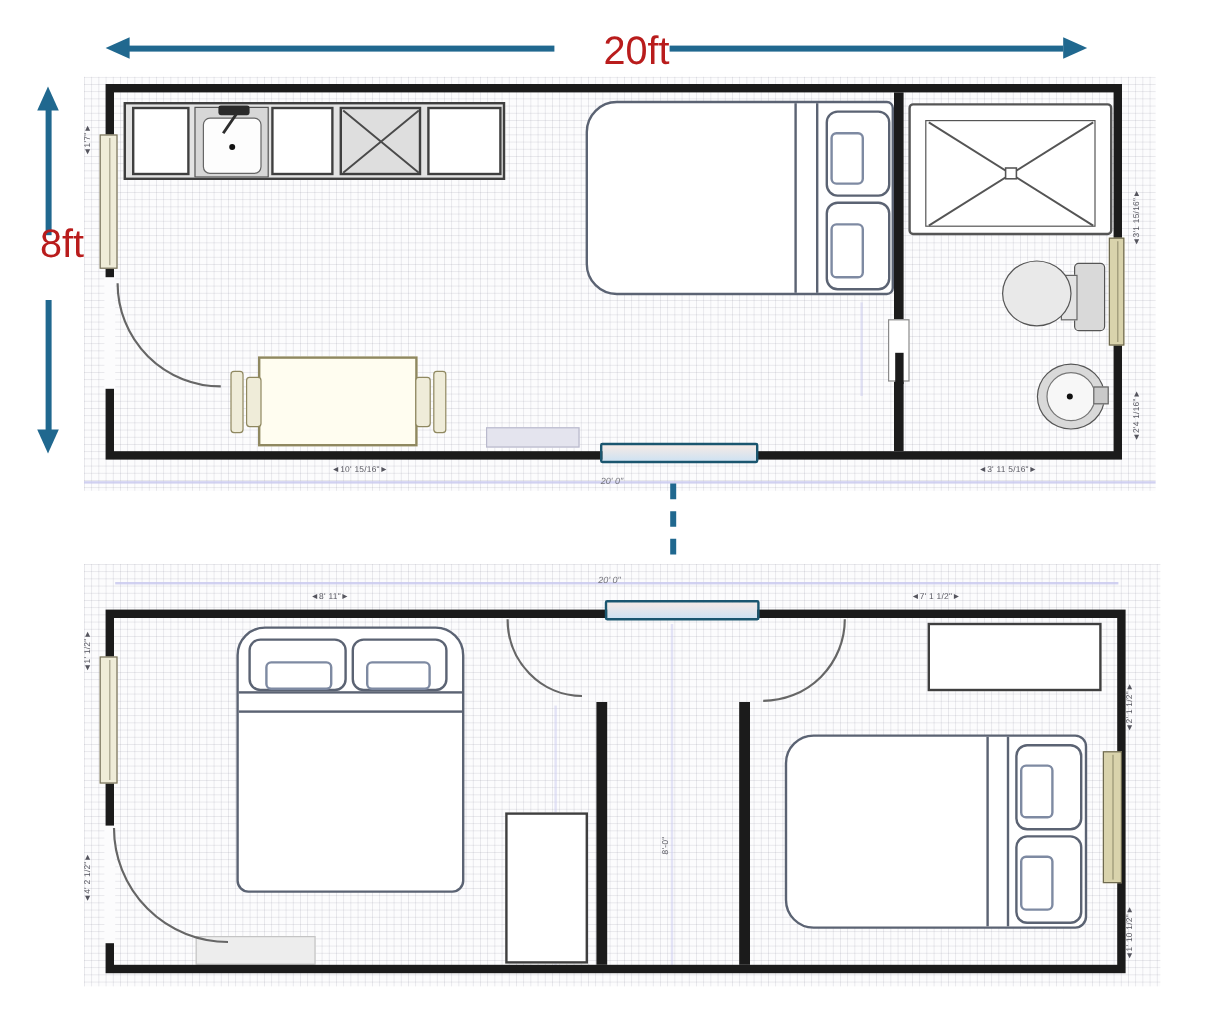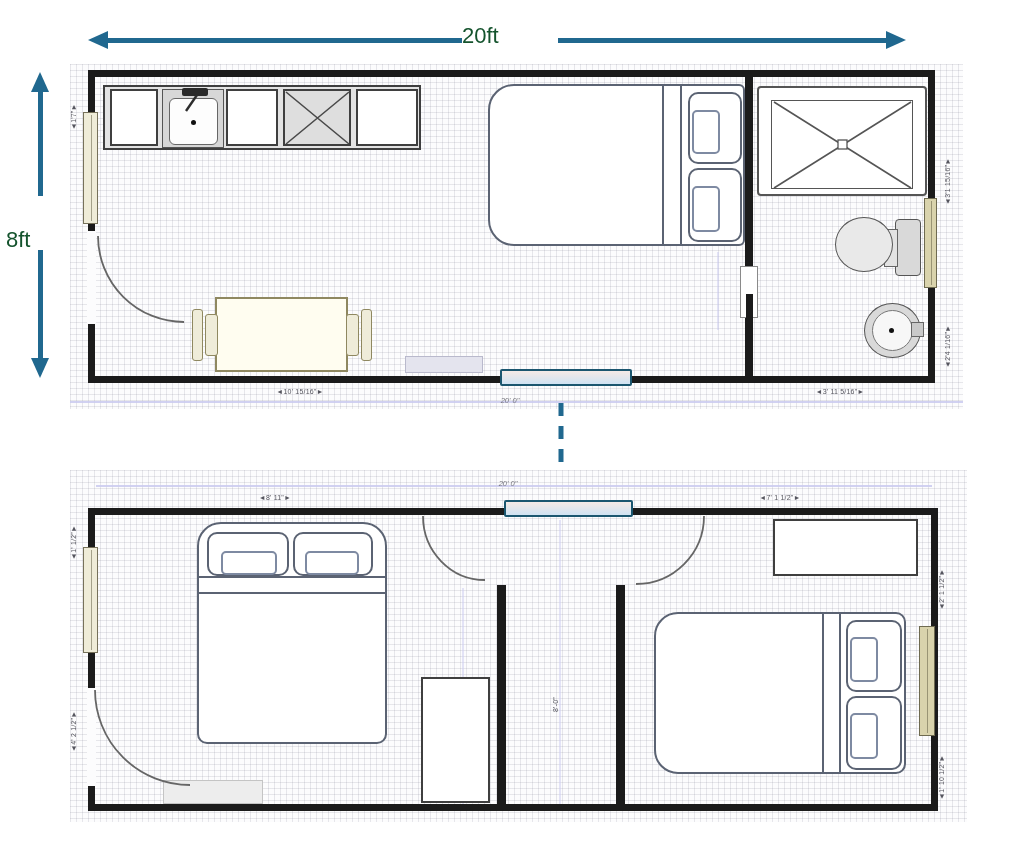--- a/index.html
+++ b/index.html
@@ -15,21 +15,21 @@
   .wall-outline{border:7px solid #1b1b1b;box-sizing:border-box;background:transparent;}
   .wall{background:#1b1b1b;}
   
   .arrowline-h{height:5px;background:#20688f;}
   .arrowline-v{width:5px;background:#20688f;}
   .tri{width:0;height:0;}
   .tri-left{border-top:9px solid transparent;border-bottom:9px solid transparent;border-right:20px solid #20688f;}
   .tri-right{border-top:9px solid transparent;border-bottom:9px solid transparent;border-left:20px solid #20688f;}
   .tri-up{border-left:9px solid transparent;border-right:9px solid transparent;border-bottom:20px solid #20688f;}
   .tri-down{border-left:9px solid transparent;border-right:9px solid transparent;border-top:20px solid #20688f;}
-  .biglabel{font-size:22px;color:#14532d;text-align:left;line-height:1;}
+  .biglabel{font-size:33px;color:#b91c1c;text-align:right;line-height:1;}
   
   .hdim{font-size:7px;color:#55555e;text-align:center;white-space:nowrap;letter-spacing:.2px;}
   .vdim{font-size:7px;color:#55555e;white-space:nowrap;letter-spacing:.2px;transform:rotate(-90deg);transform-origin:0 0;}
   .dim20{font-size:7.5px;color:#75757d;font-style:italic;text-align:center;white-space:nowrap;}
   
   .furn{box-sizing:border-box;background:#ffffff;border:2px solid #5b6373;}
   .pillow-in{box-sizing:border-box;background:#fff;border:2px solid #7e8aa2;border-radius:5px;}
   .bedline{background:#5b6373;}
   .cab{box-sizing:border-box;background:#fff;border:2px solid #3f3f3f;}
   .fixture{box-sizing:border-box;border:1.5px solid #555;}
@@ -49,21 +49,21 @@
 <div id="stage">
 
   <div class="abs tri tri-left" style="left:88px;top:31px;"></div>
   <div class="abs arrowline-h" style="left:106px;top:38px;width:356px;"></div>
   <div class="abs biglabel" style="left:462px;top:25px;width:96px;">20ft</div>
   <div class="abs arrowline-h" style="left:558px;top:38px;width:328px;"></div>
   <div class="abs tri tri-right" style="left:886px;top:31px;"></div>
 
   <div class="abs tri tri-up" style="left:31px;top:72px;"></div>
   <div class="abs arrowline-v" style="left:38px;top:90px;height:106px;"></div>
-  <div class="abs biglabel" style="left:6px;top:186px;width:64px;margin-top:43px;">8ft</div>
+  <div class="abs biglabel" style="left:6px;top:186px;width:64px;">8ft</div>
   <div class="abs arrowline-v" style="left:38px;top:250px;height:110px;"></div>
   <div class="abs tri tri-down" style="left:31px;top:358px;"></div>
 
   <div class="abs gridbg" style="left:70px;top:64px;width:893px;height:345px;"></div>
   <div class="abs gridbg" style="left:70px;top:470px;width:897px;height:352px;"></div>
 
   <div class="abs guide" style="left:70px;top:401px;width:893px;height:2px;"></div>
   <div class="abs guide" style="left:717px;top:252px;width:2px;height:78px;opacity:.5;"></div>
   <div class="abs guide" style="left:96px;top:485px;width:836px;height:2px;"></div>
   <div class="abs guide" style="left:462px;top:588px;width:2px;height:216px;opacity:.5;"></div>

